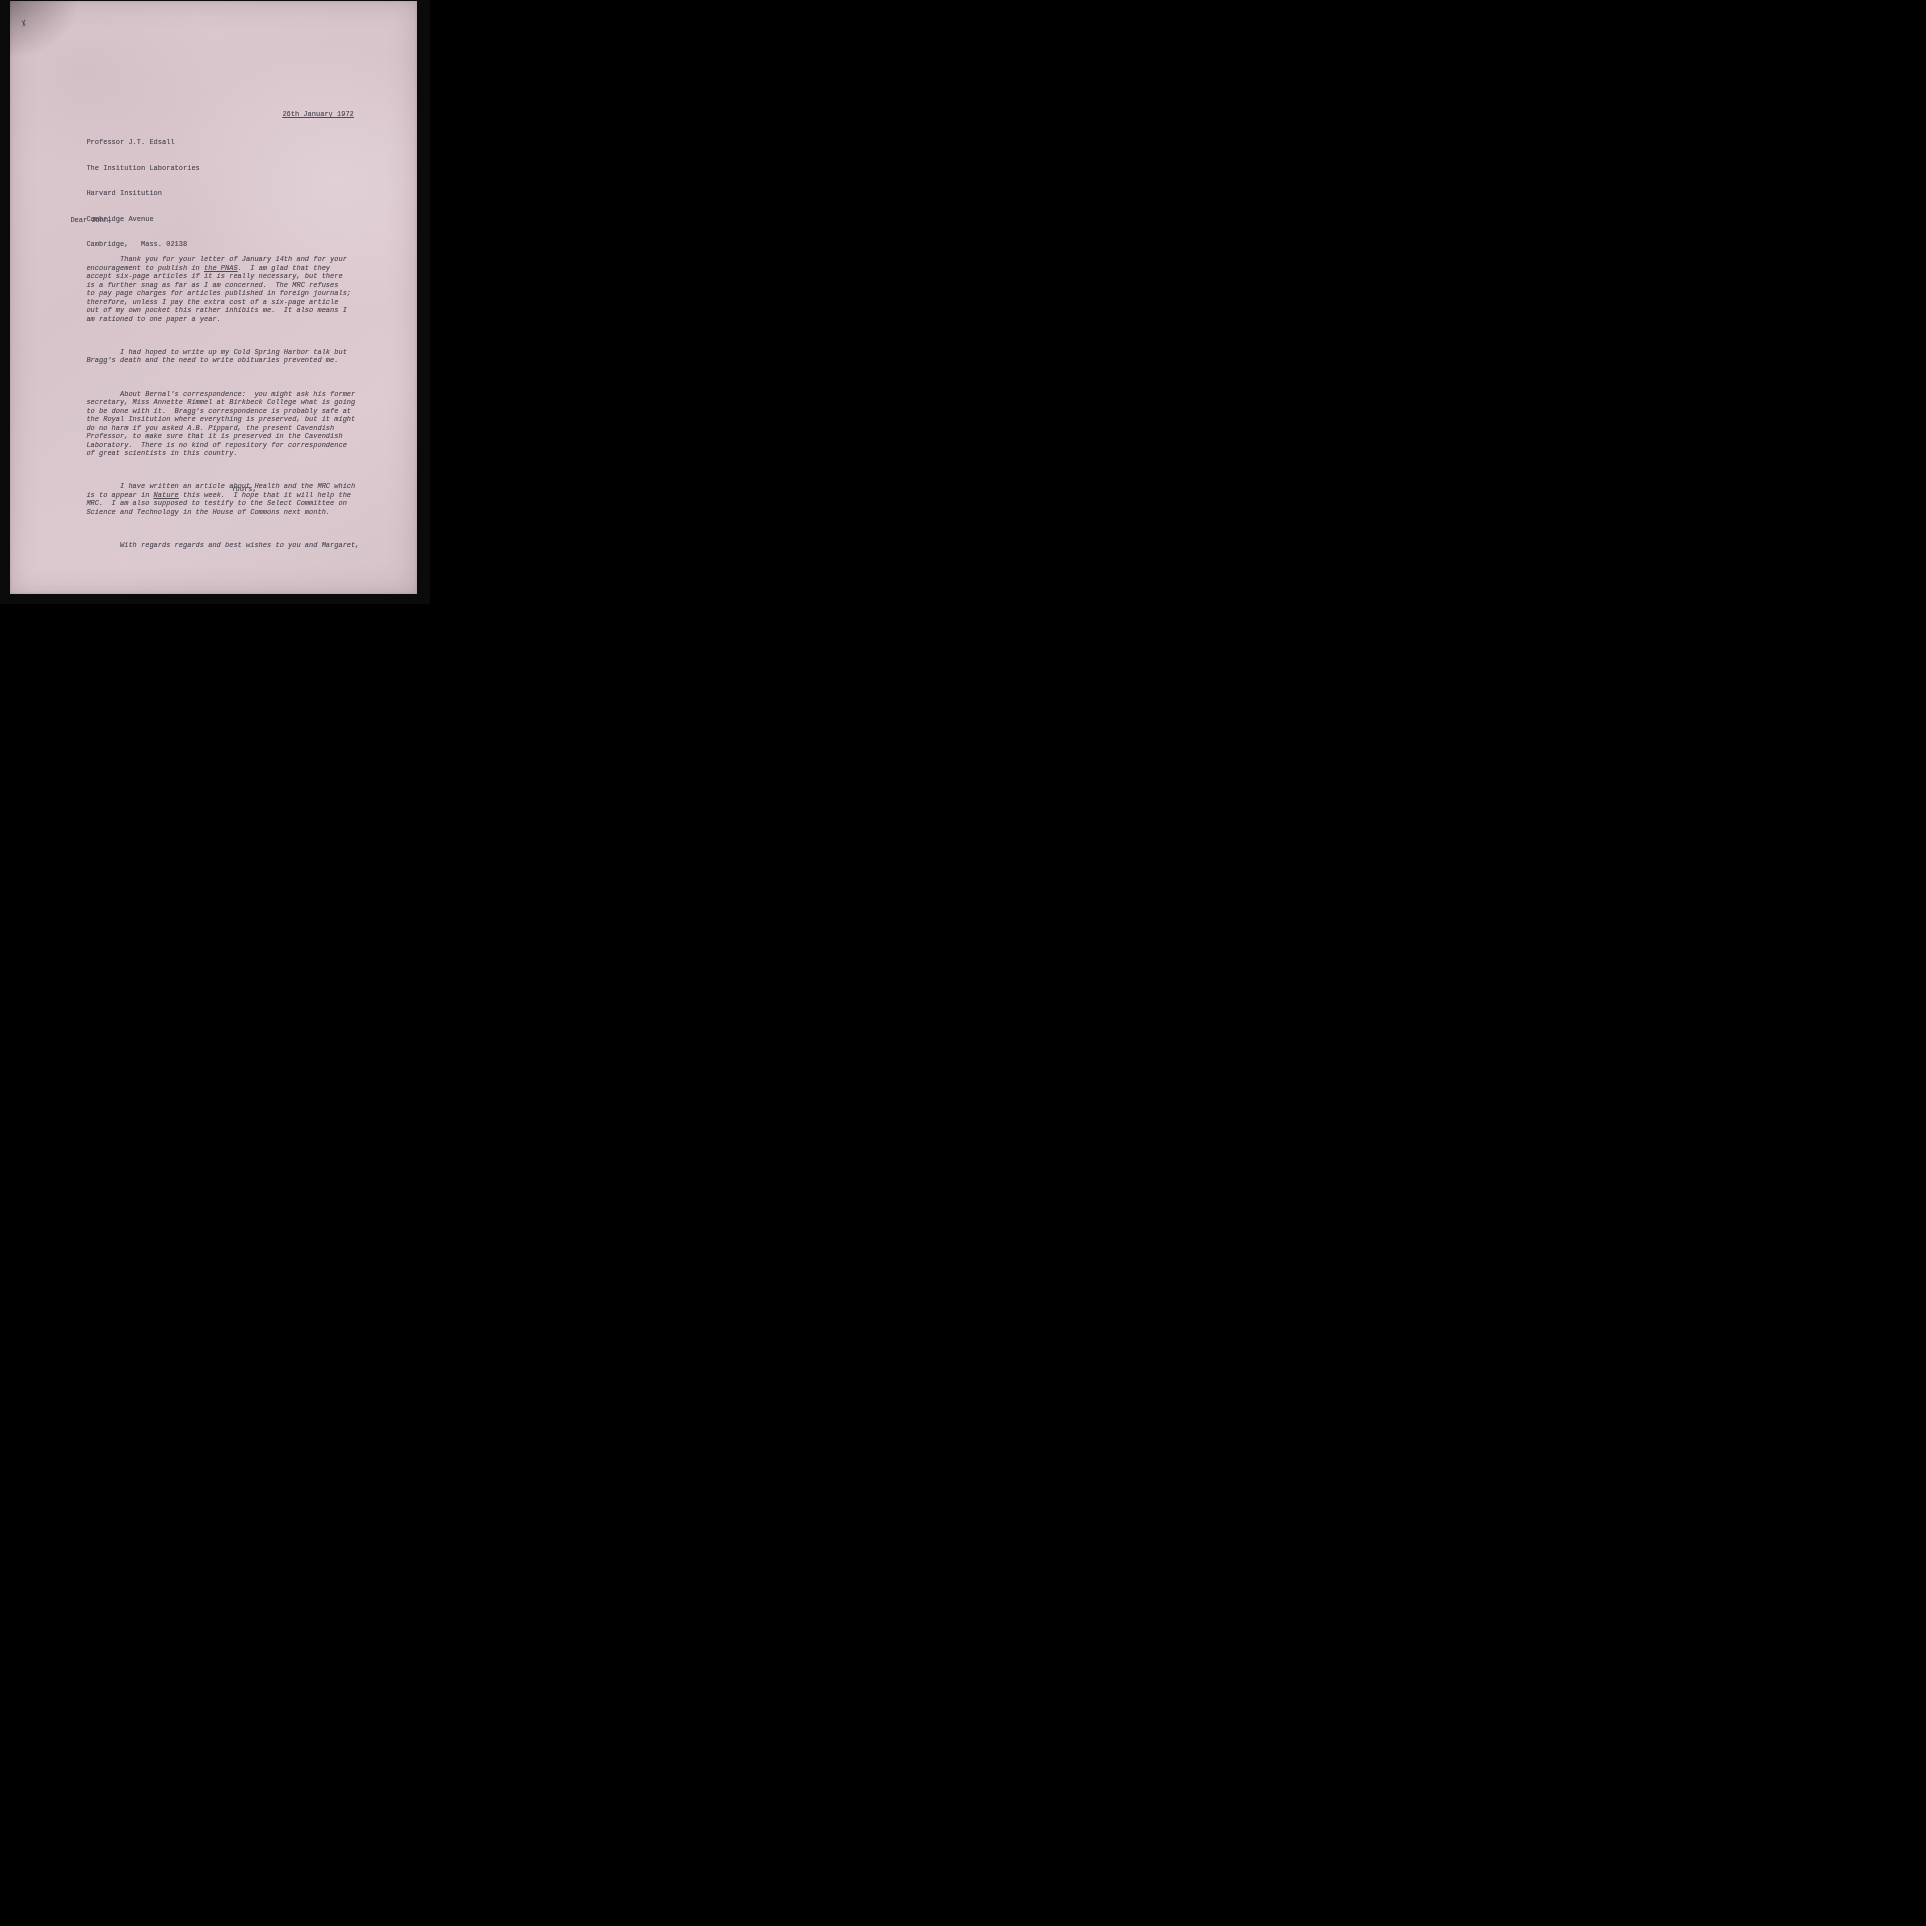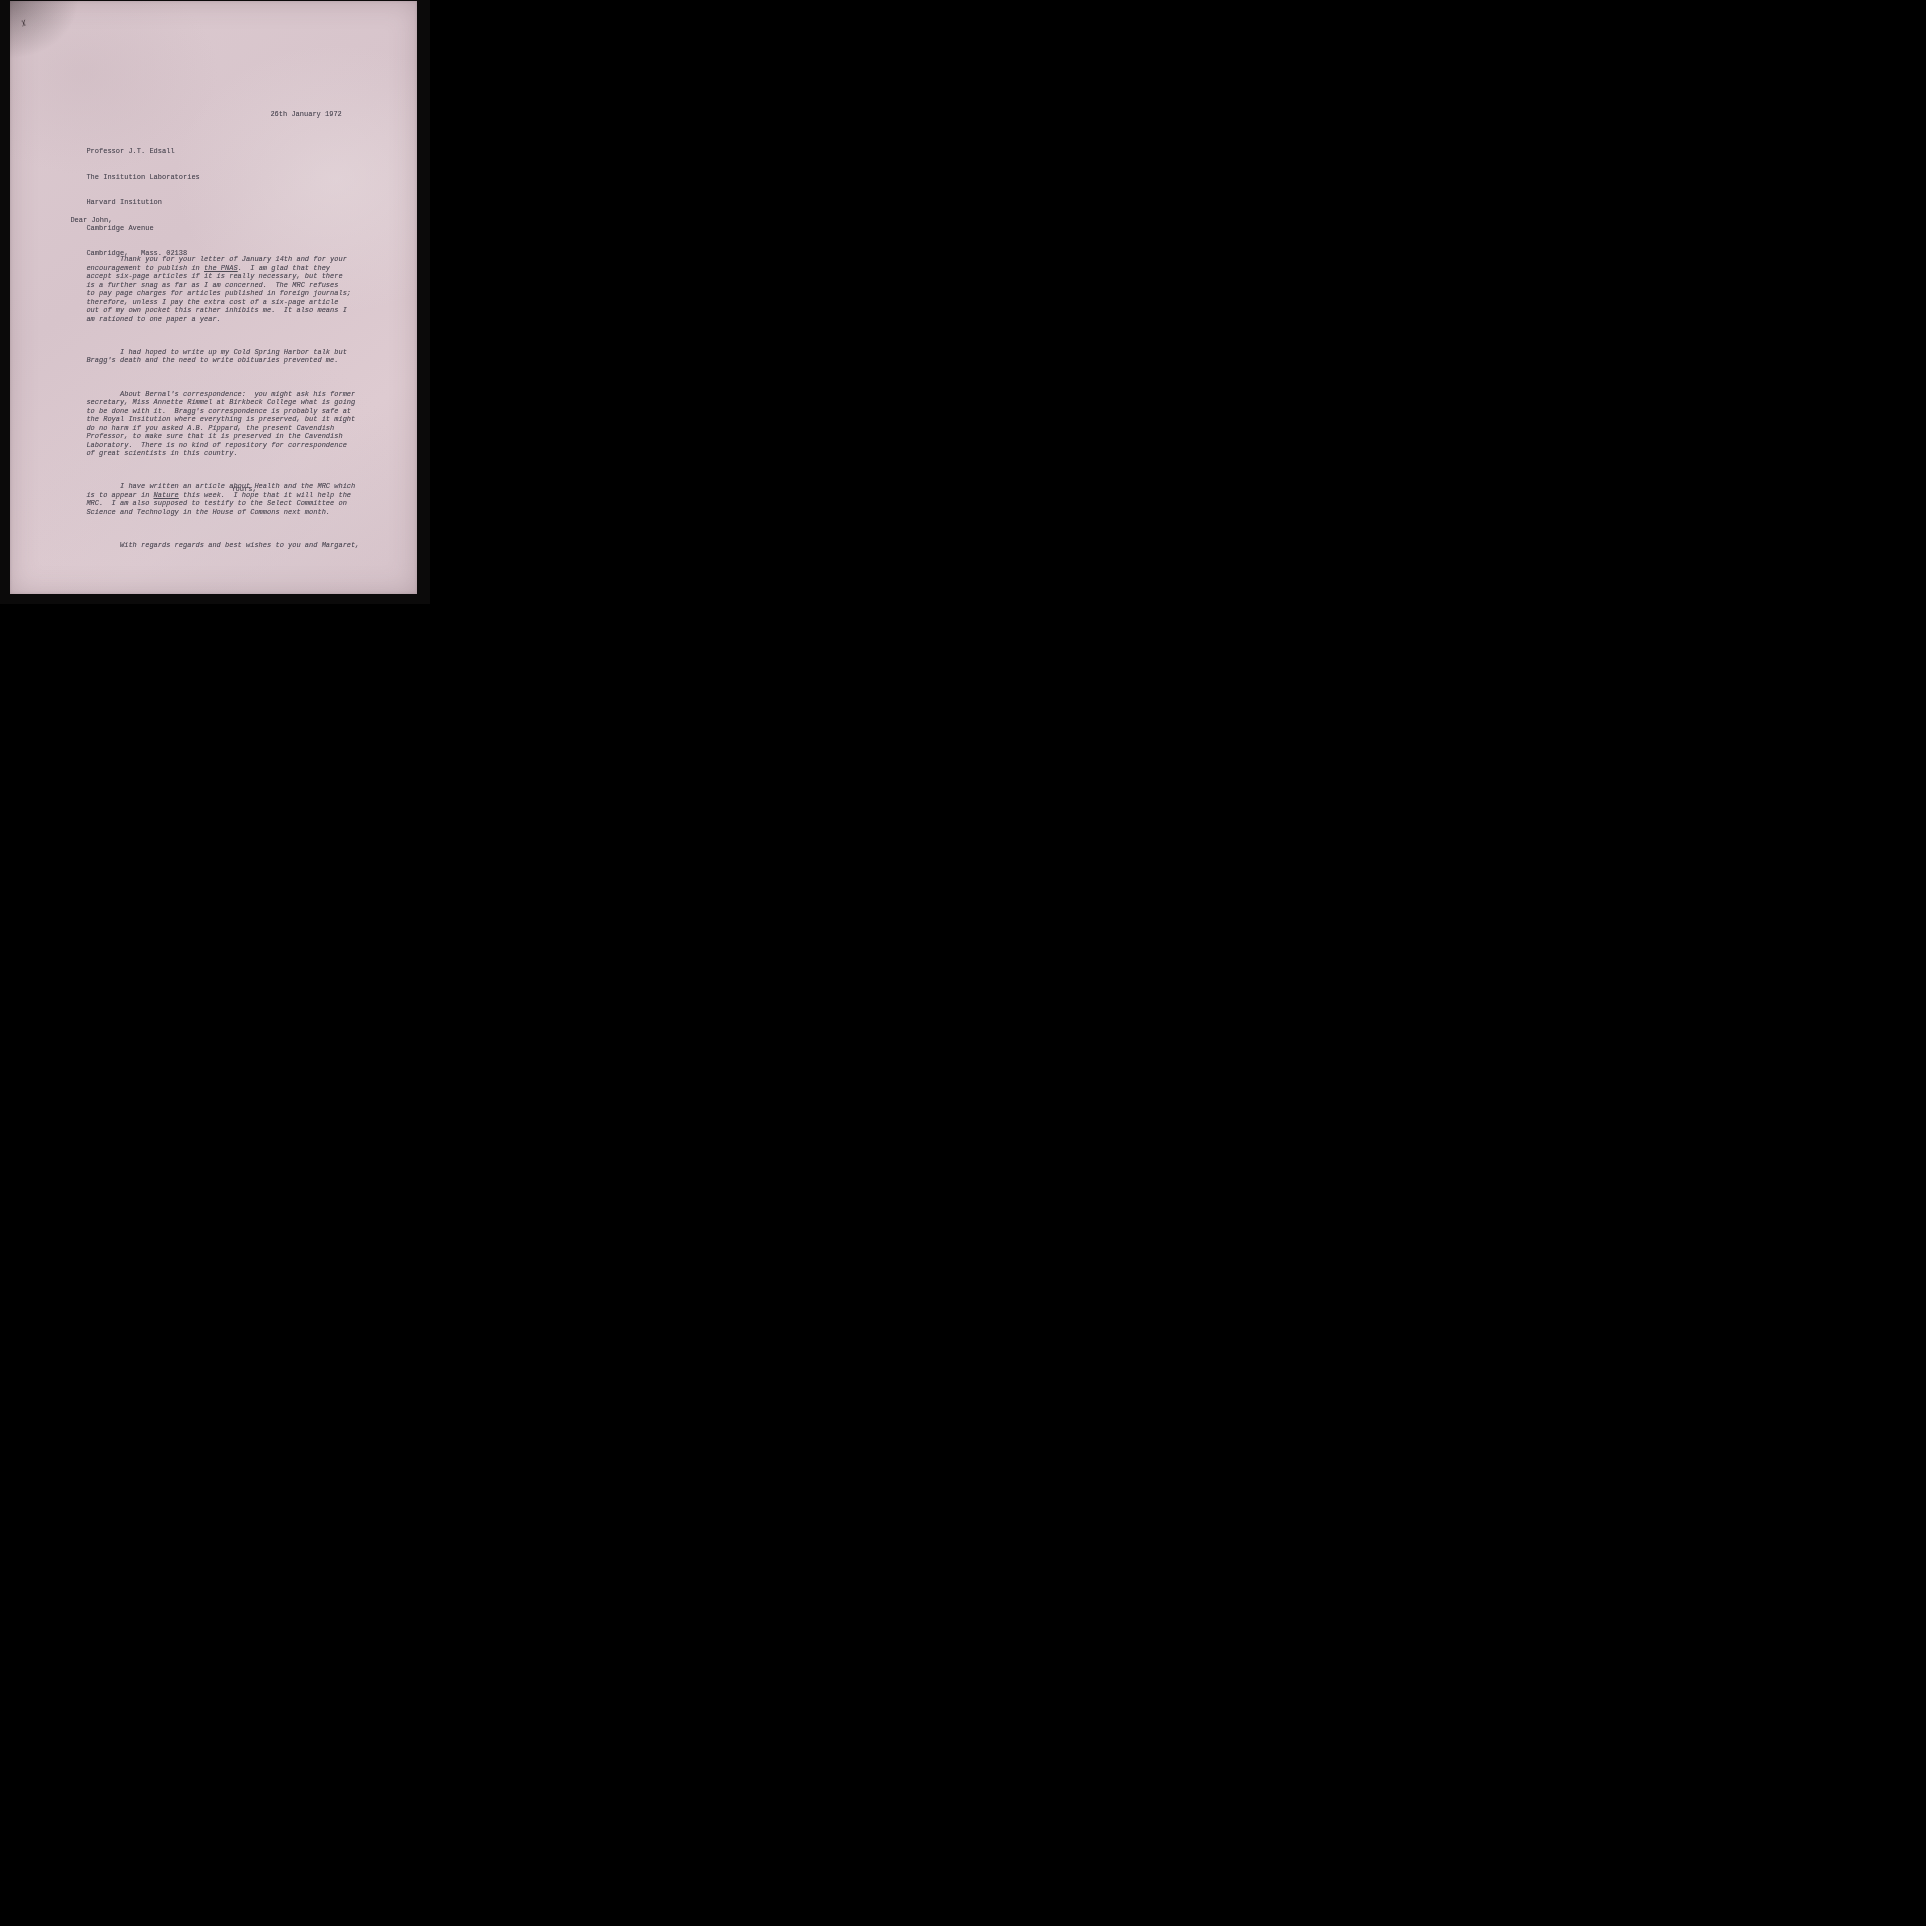--- a/index.html
+++ b/index.html
@@ -30,22 +30,22 @@
     box-shadow: inset 0 0 27px rgba(95,70,80,0.25), inset 0 0 3.1px rgba(60,40,50,0.2);
   }
   .txt {
     position: absolute;
     font-size: 7px;
     line-height: 8.5px;
     color: #4f4b56;
     text-shadow: 0 0 0.4px rgba(79,75,86,0.45);
     white-space: pre-wrap;
   }
-  .date      { left: 260px; top: 109px; }
-  .address   { left: 76px; top: 129px; }
+  .date      { left: 272px; top: 109px; text-decoration: underline; }
+  .address   { left: 76px; top: 120px; }
   .salutation{ left: 60px; top: 215px; }
   .body-text { left: 76px; top: 237px; width: 281px; font-style: italic; }
   .body-text p { margin: 0 0 7.7px 0; white-space: pre-wrap; }
   .closing   { left: 221px; top: 484px; text-align: center; }
   .u { text-decoration: underline; text-underline-offset: 1.2px; }
   .staple-mark {
     position: absolute;
     left: 8.5px;
     top: 18.5px;
     width: 10px;

